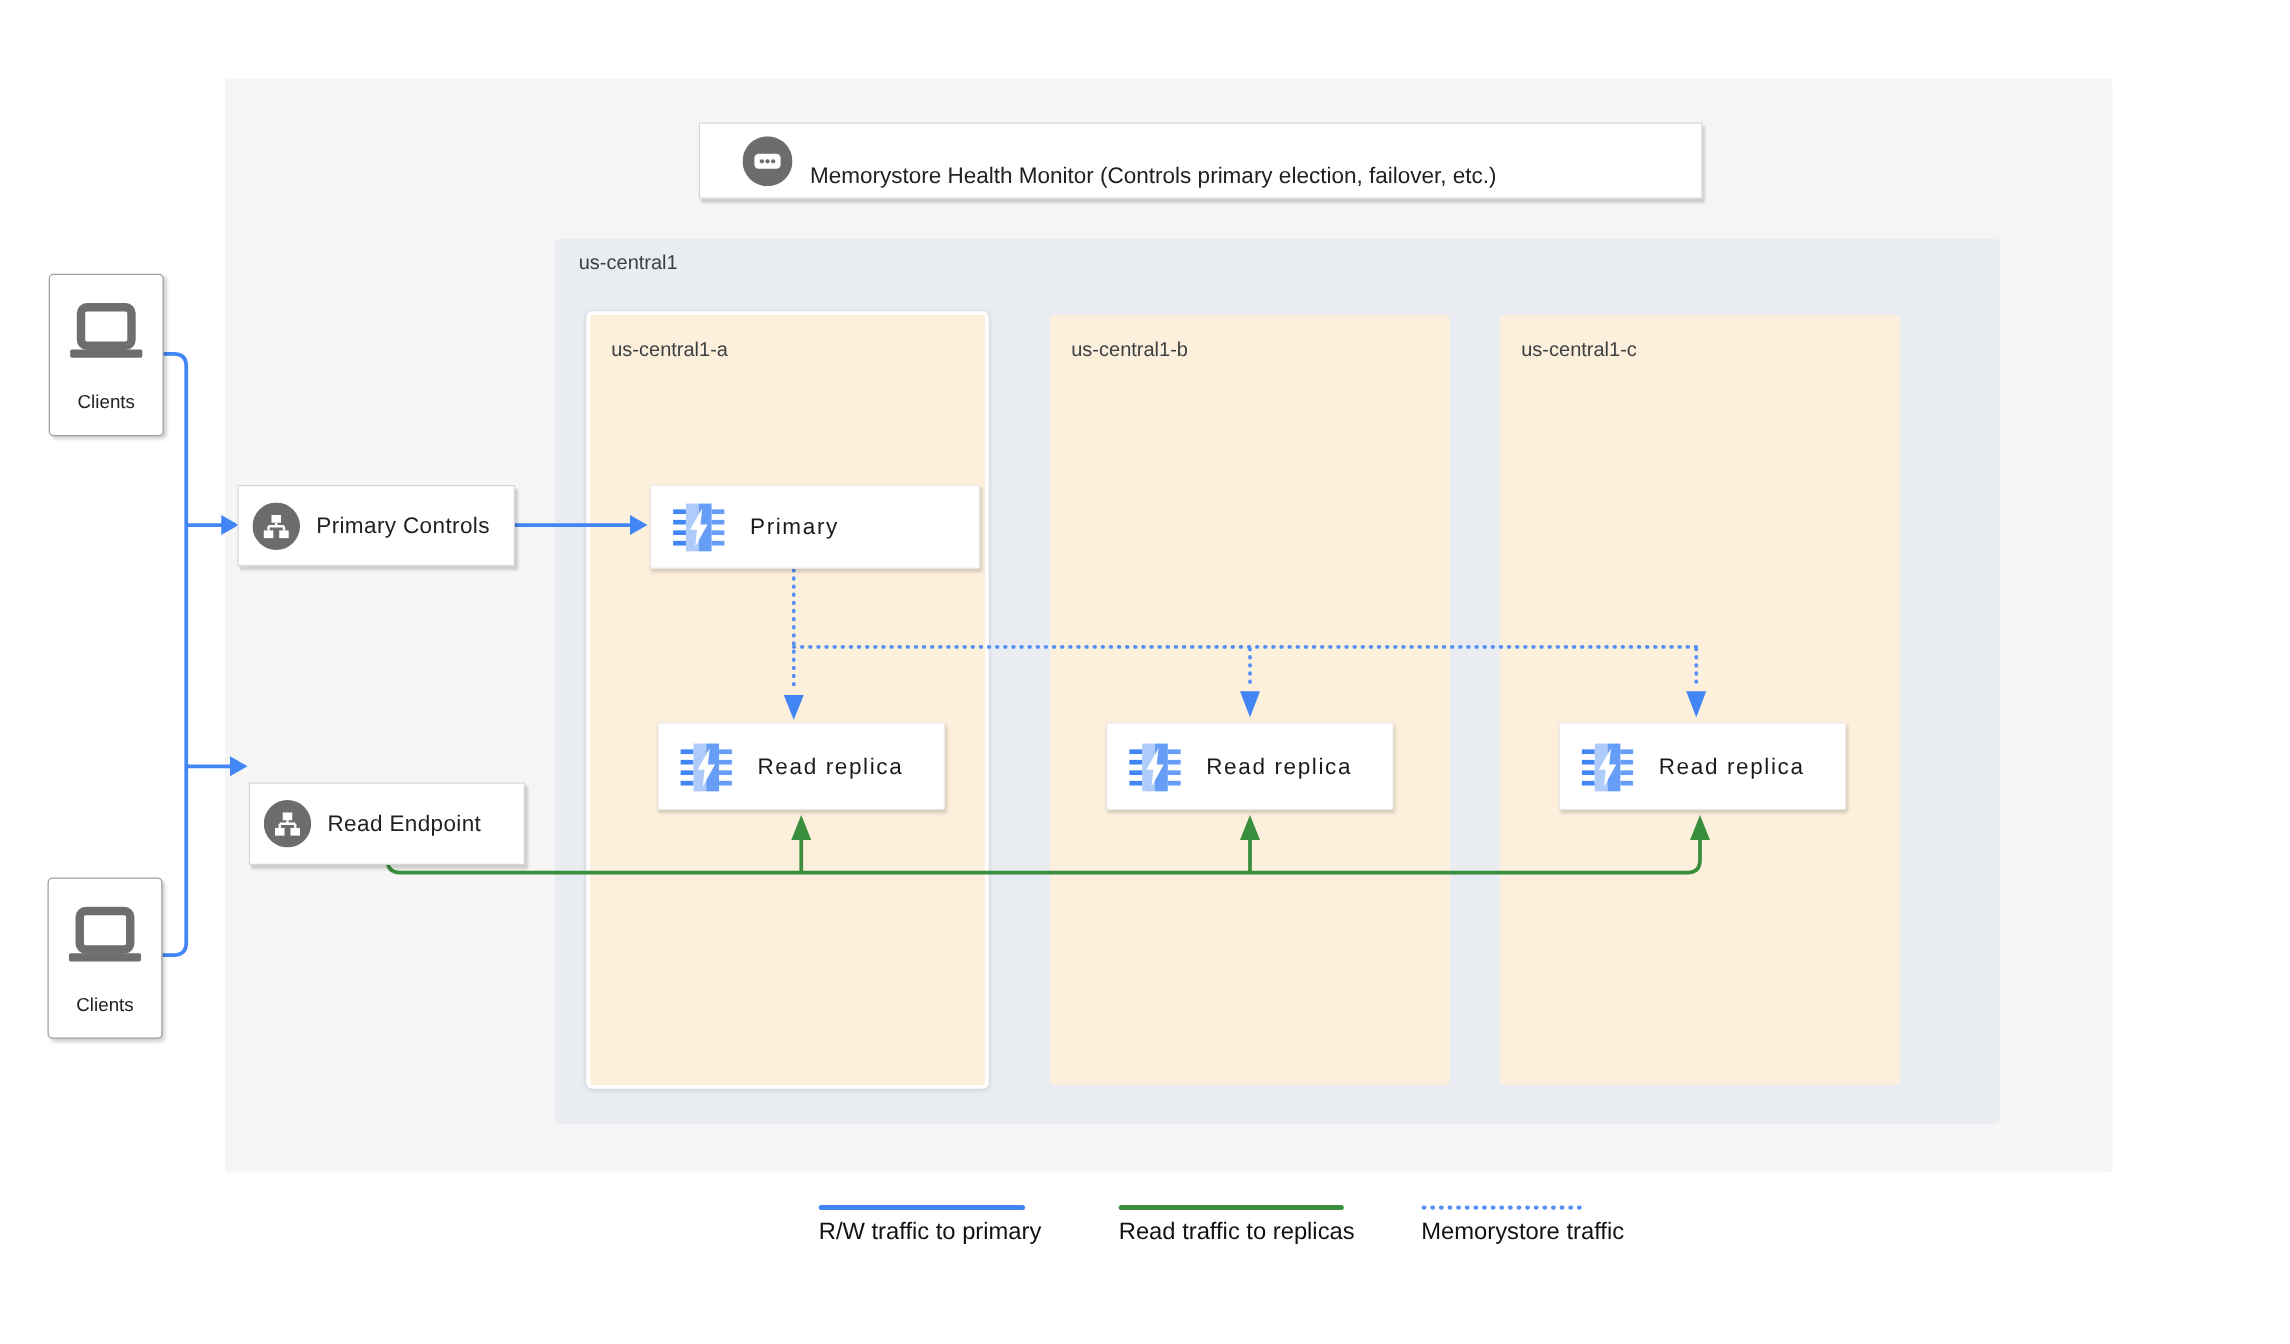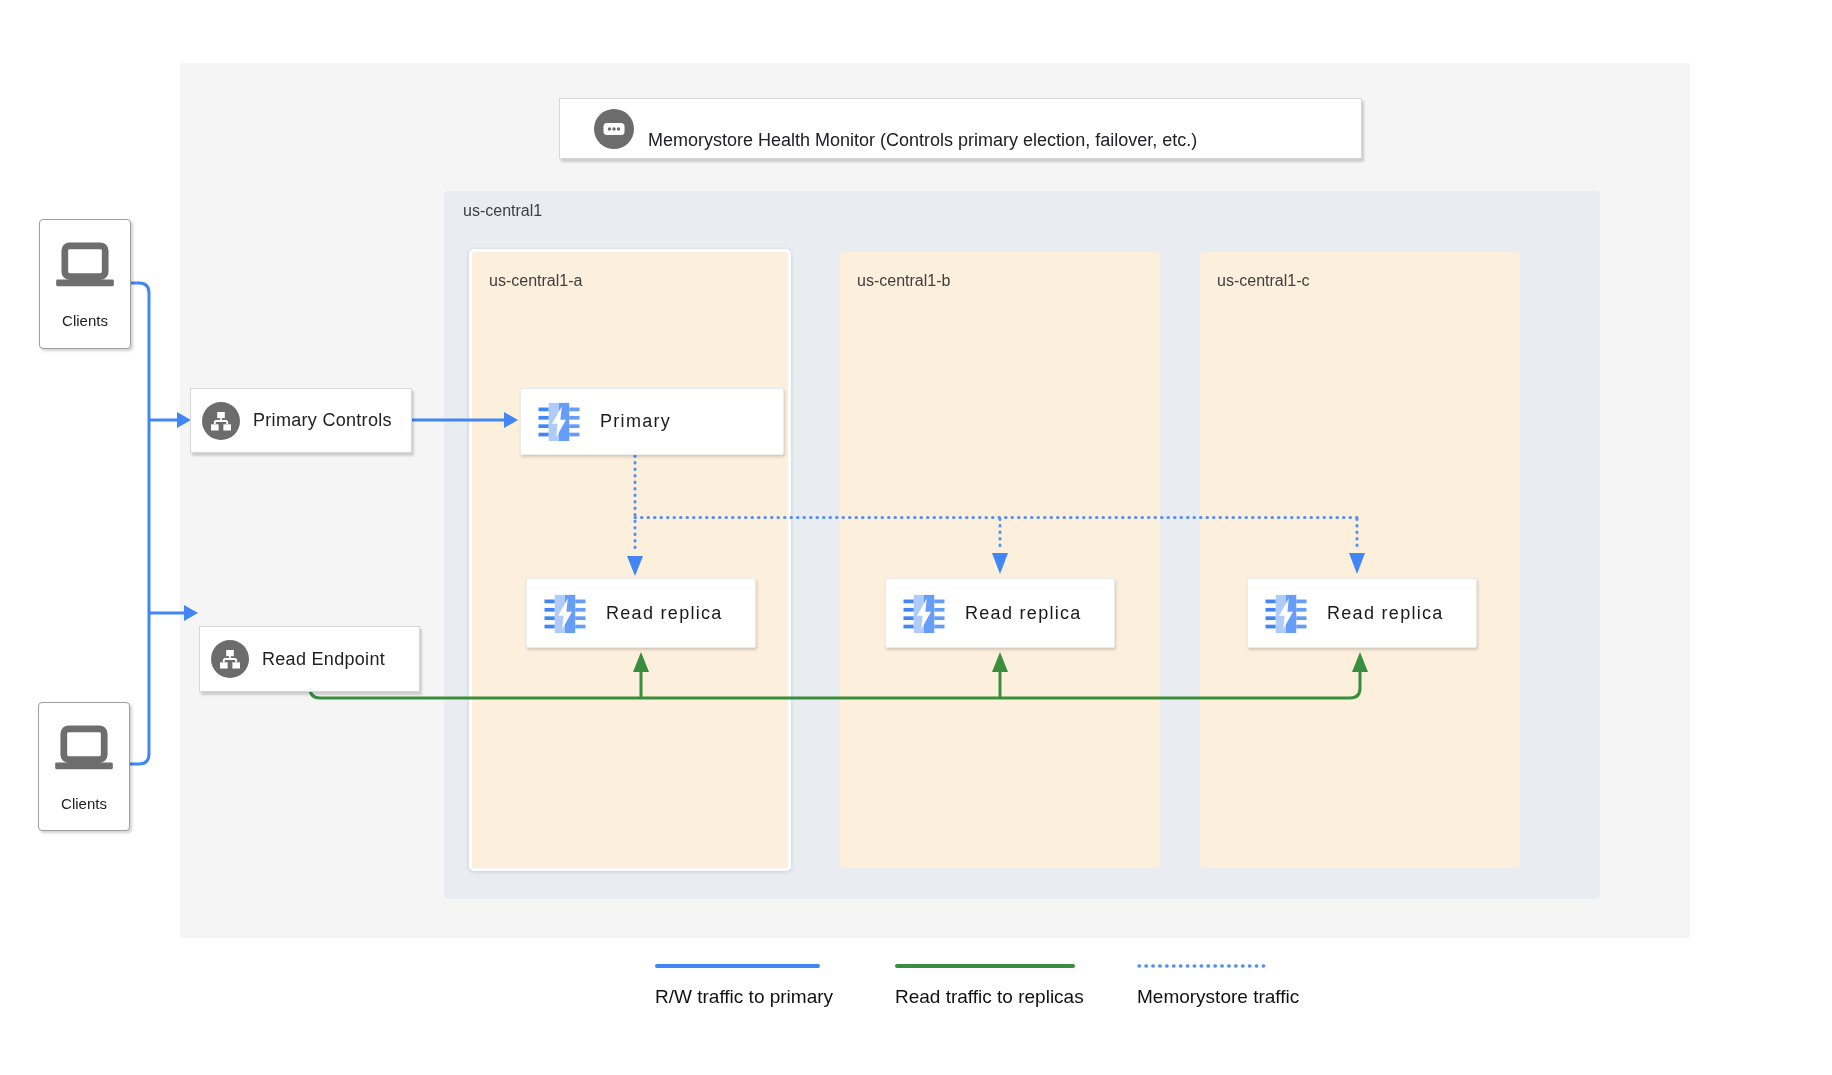--- a/index.html
+++ b/index.html
@@ -42,21 +42,21 @@
   .mstore-label{font-size:18px;color:#1a1a1a;letter-spacing:1.3px;}
   
   .clients{background:#fff;border:1px solid #9e9e9e;border-radius:4px;box-shadow:2px 2px 3px rgba(0,0,0,.18);
            display:flex;flex-direction:column;align-items:center;justify-content:flex-start;z-index:2;box-sizing:border-box;}
   .clients-top{left:39px;top:219px;width:92px;height:130px;padding-top:22px;}
   .clients-bottom{left:38px;top:702px;width:92px;height:129px;padding-top:22px;}
   .clients-label{font-size:15px;color:#212121;margin-top:16px;}
   
   .legend-item{z-index:2;}
   .legend-line{height:4px;border-radius:2px;}
-  .legend-label{font-size:19px;color:#111;font-weight:500;margin-top:18px;white-space:nowrap;}
+  .legend-label{font-size:19px;color:#111;font-weight:500;margin-top:7px;white-space:nowrap;}
   .li-1{left:655px;top:964px;}
   .li-2{left:895px;top:964px;}
   .li-3{left:1137px;top:964px;}
 </style>
 </head>
 <body>
 
 <div class="stage">
 
   <div class="abs panel"></div>

